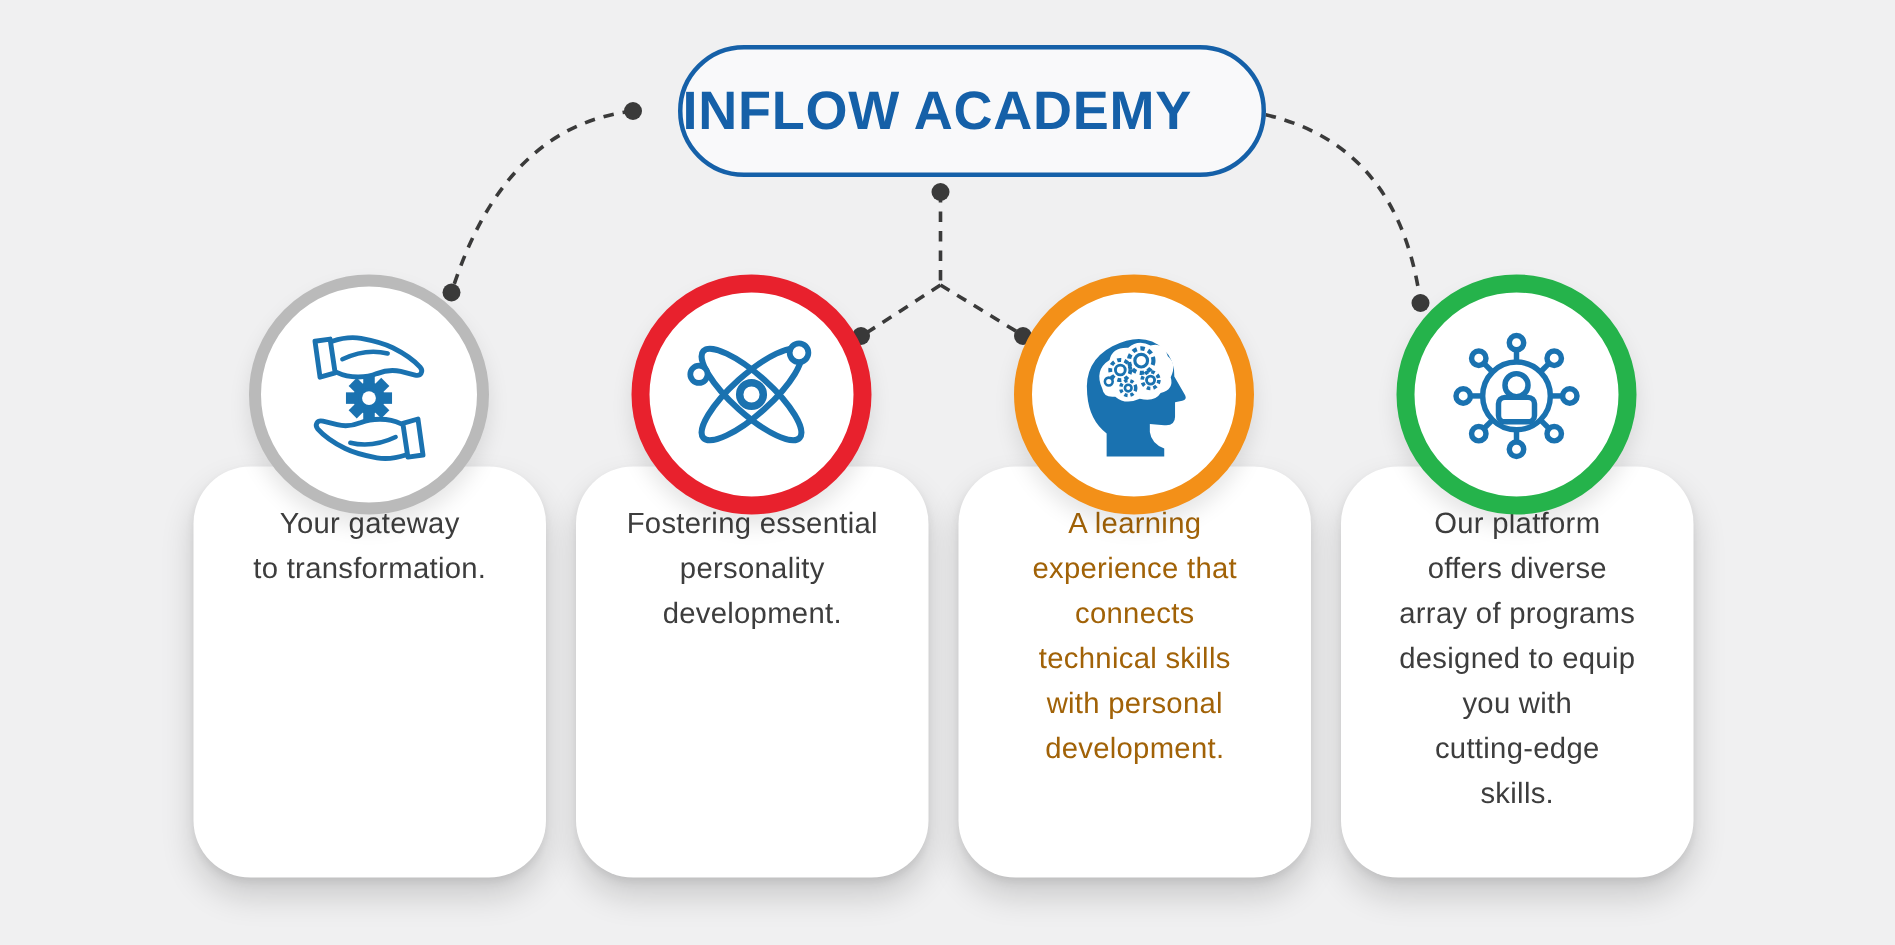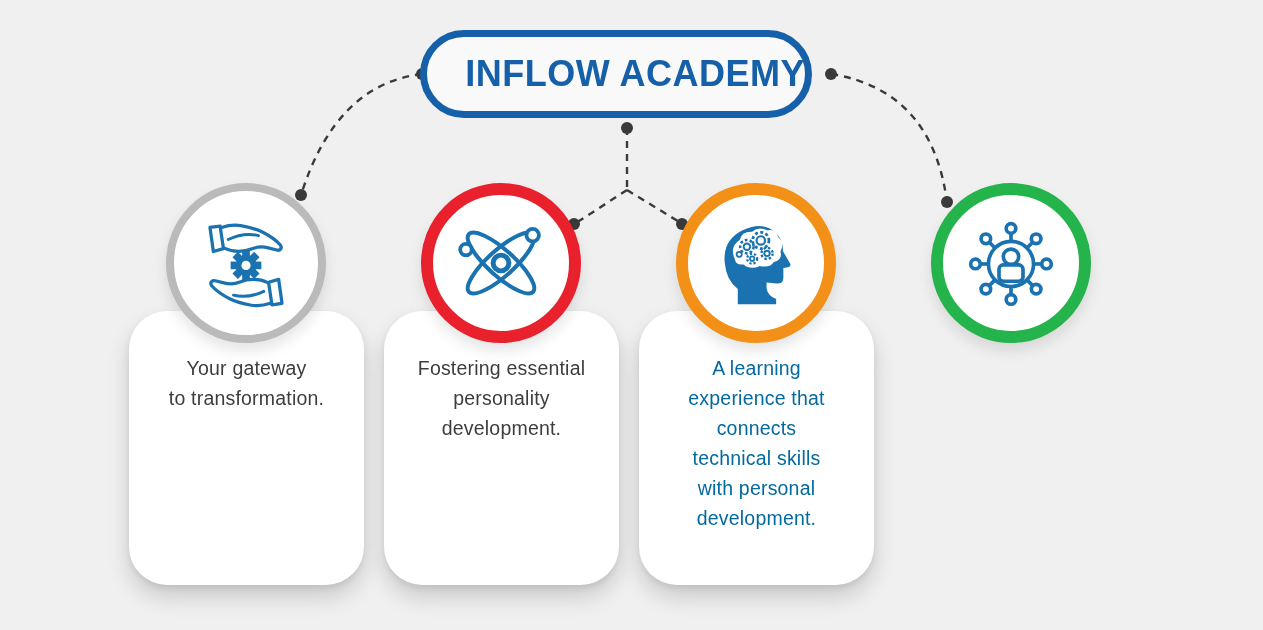--- a/index.html
+++ b/index.html
@@ -1,21 +1,21 @@
 <!DOCTYPE html>
 <html><head>
 <meta charset="utf-8">
 <style>
   * { margin:0; padding:0; box-sizing:border-box; }
   body { width:1263px; height:630px; overflow:hidden; }
   .canvas { position:relative; width:1263px; height:630px; font-family:"Liberation Sans", sans-serif; }
-  .pill { position:absolute; left:420px; top:30px; width:392px; height:88px; border:7px solid #0f766e; border-radius:46px; background:#f9f9fa; display:flex; align-items:center; justify-content:flex-end; }
+  .pill { position:absolute; left:452px; top:30px; width:392px; height:88px; border:3px solid #0f766e; border-radius:46px; background:#f9f9fa; display:flex; align-items:center; justify-content:flex-start; }
   .pill-title { font-size:36px; font-weight:bold; letter-spacing:0.5px; color:#1560a8; }
   .card { position:absolute; top:311px; width:235px; height:274px; background:#fff; border-radius:38px; box-shadow:0 12px 22px rgba(0,0,0,0.16), 0 3px 6px rgba(0,0,0,0.07); }
-  .card-text { margin-top:42px; padding:0 10px; text-align:center; font-size:19.5px; line-height:30px; color:#3d3d3d; white-space:pre-line; letter-spacing:0.2px; }
+  .card-text { margin-top:23px; padding:0 10px; text-align:center; font-size:19.5px; line-height:30px; color:#3d3d3d; white-space:pre-line; letter-spacing:0.2px; }
   .ring { position:absolute; top:183px; width:160px; height:160px; border-radius:50%; background:#fff; border-style:solid; display:flex; align-items:center; justify-content:center; box-shadow:0 8px 14px rgba(0,0,0,0.10); }
   .ring-0 { border-width:8px; }
   .ring-1, .ring-2, .ring-3 { border-width:12px; }
   .connector-layer { position:absolute; left:0; top:0; width:1263px; height:630px; pointer-events:none; }
   .icon-wrap { width:96px; height:96px; display:flex; align-items:center; justify-content:center; }
   .icon-wrap svg { overflow:visible; }
 </style>
 </head>
 <body>
 
@@ -49,26 +49,35 @@
   <div class="card" style="left:129px">
     <div class="card-text" style="color: rgb(61, 61, 61);">Your gateway
 to transformation.</div>
   </div>
   <div class="card" style="left:384px">
     <div class="card-text" style="color: rgb(61, 61, 61); text-align: center;">Fostering essential
 personality
 development.</div>
   </div>
   <div class="card" style="left:639px">
-    <div class="card-text" style="color: #0369a1;">A learning
+    <div class="card-text" style="color: #a16207;">A learning
 experience that
 connects
 technical skills
 with personal
 development.</div>
+  </div>
+  <div class="card" style="left:894px">
+    <div class="card-text" style="color: rgb(61, 61, 61);">Our platform
+offers diverse
+array of programs
+designed to equip
+you with
+cutting-edge
+skills.</div>
   </div>
 
   <div class="ring ring-0" style="left: 166px; border-color: rgb(186, 186, 186);">
     <div class="icon-wrap" style="color: rgb(26, 114, 176);">
       <svg width="96" height="96" viewBox="0 0 100 100">
         <g stroke="currentColor" fill="none" stroke-linejoin="round" stroke-linecap="round">
           <path d="M12.5 13 L23 11.5 L26.5 35 L16 38 Z" stroke-width="3.4"></path>
           <path d="M24.5 13 C32 10.5 38.5 10 44.5 11 C52.5 12.5 60.5 14.5 66.5 17.5 C74.5 21.5 82 27 85.5 31 C88 34 86 37.5 82 36.5 L72 34 C66 32.5 60.5 33.5 55.5 35.5 C48.5 38.5 36.5 39 28 34.8" stroke-width="3.4"></path>
           <path d="M31.5 25.5 C42 20.5 53 19 63 21.5" stroke-width="3.1"></path>
         </g>

